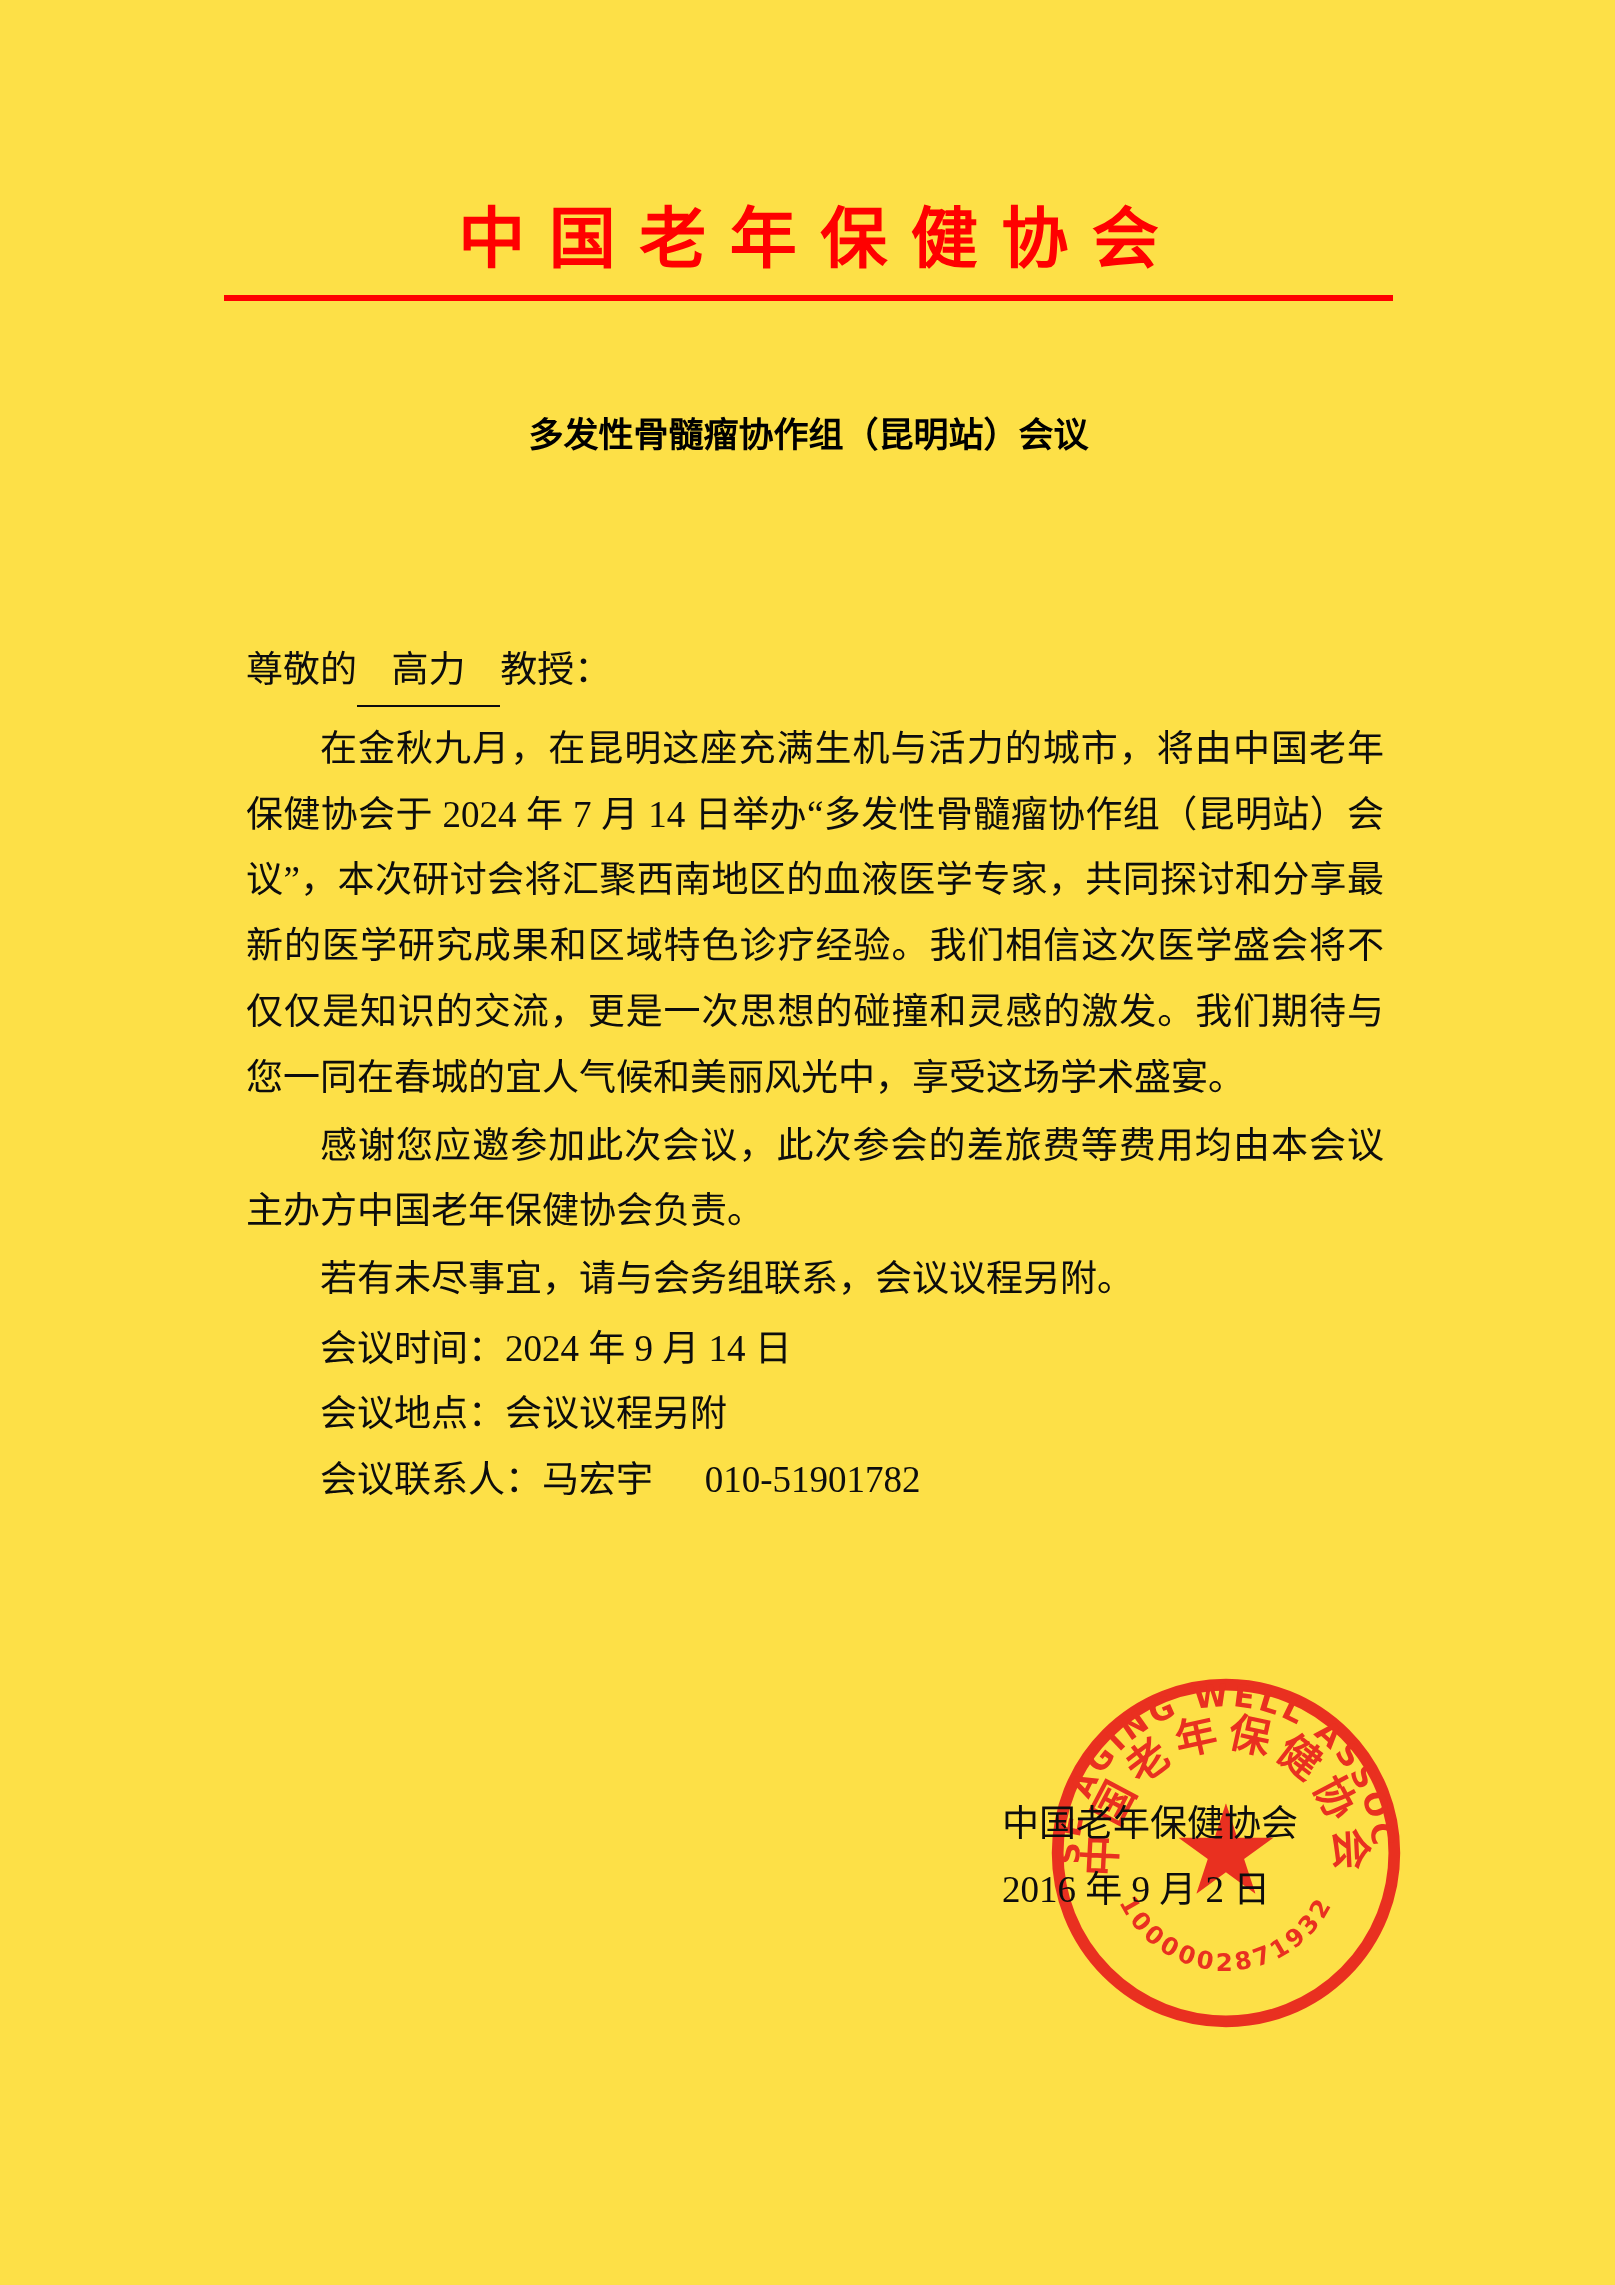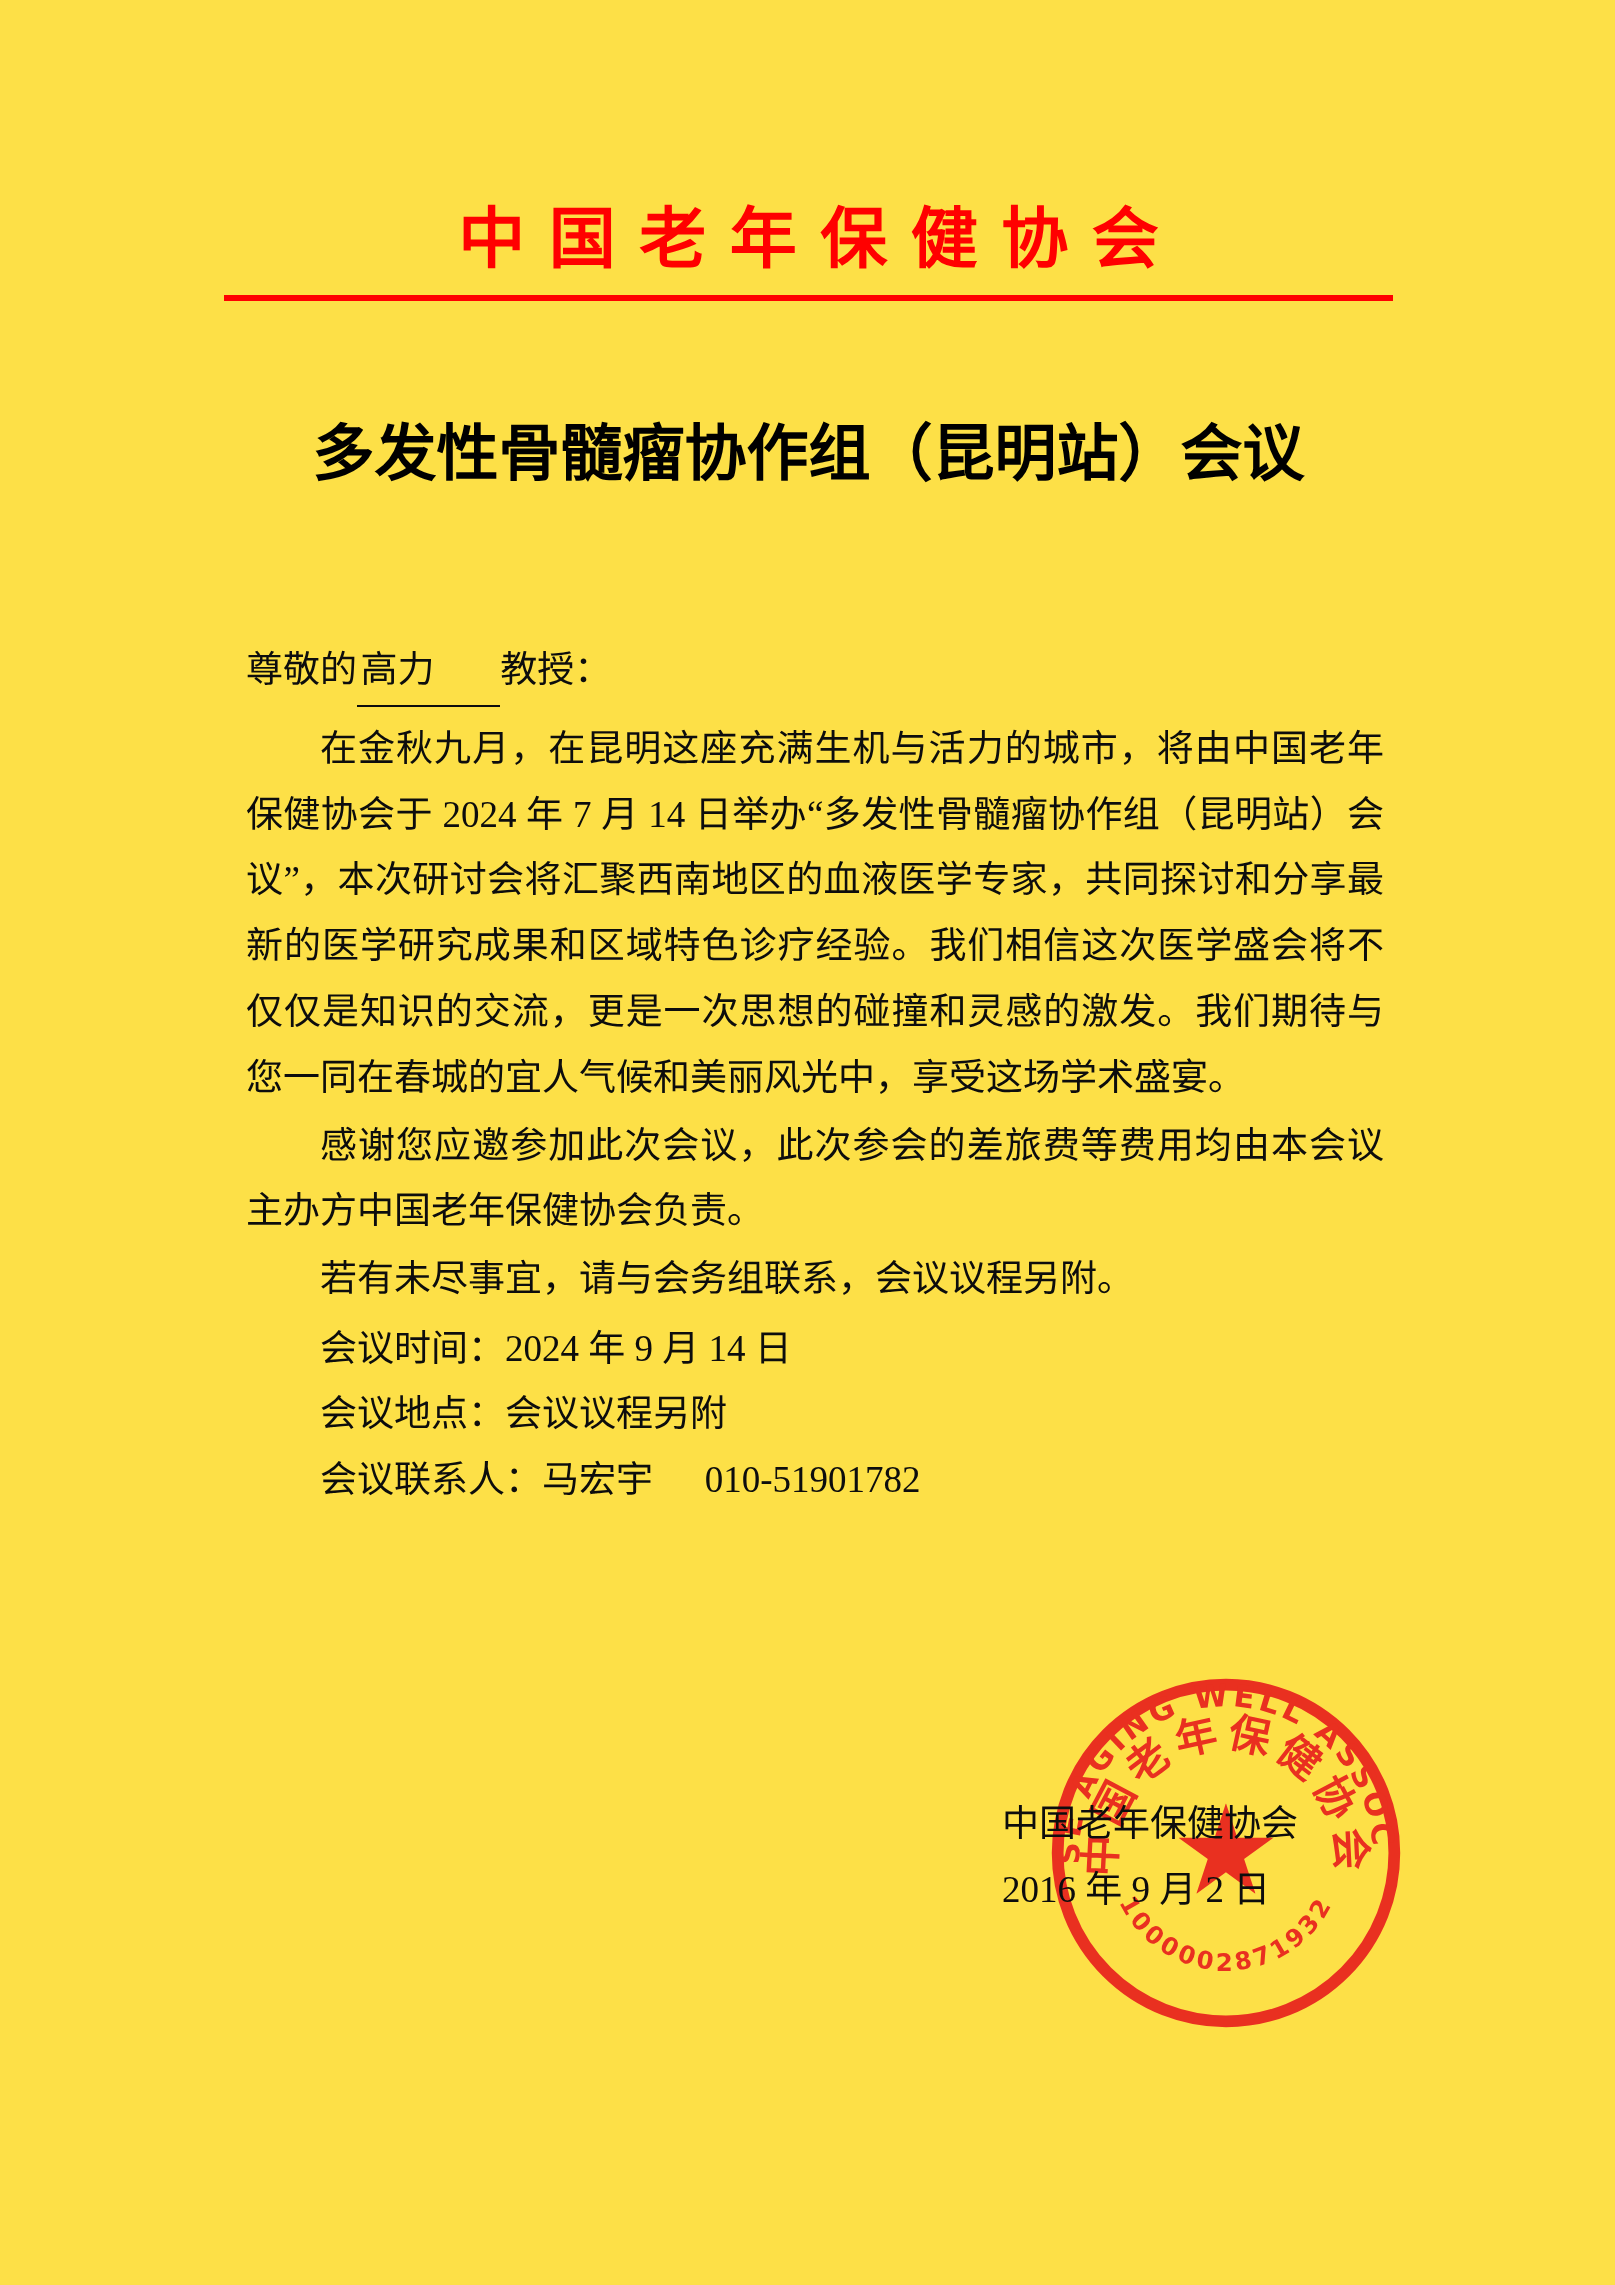--- a/index.html
+++ b/index.html
@@ -50,21 +50,21 @@
 
   
   .doc-title {
     position: absolute;
     left: 224px;
     top: 412px;
     width: 1169px;
     text-align: center;
     font-family: "DejaVu Sans", "Liberation Sans", sans-serif;
     font-weight: 700;
-    font-size: 62px;
+    font-size: 35px;
     line-height: 1.36;
     color: #000000;
   }
   .doc-title-line { white-space: nowrap; }
 
   
   .body-block {
     position: absolute;
     left: 246px;
     top: 637px;
@@ -77,21 +77,21 @@
   }
   .salutation {
     margin: 0 0 9px 0;
     white-space: nowrap;
   }
   .blank-name {
     border-bottom: 2.3px solid #0d0d0d;
     padding: 0 3.6px 1.8px 3.6px;
     display: inline-block;
     min-width: 136px;
-    text-align: left;
+    text-align: center;
   }
   .para {
     margin: 0;
     text-indent: 2em;
   }
   .para + .para { margin-top: 1.8px; }
 
   .detail-list {
     margin: 3.6px 0 0 0;
     padding: 0;

